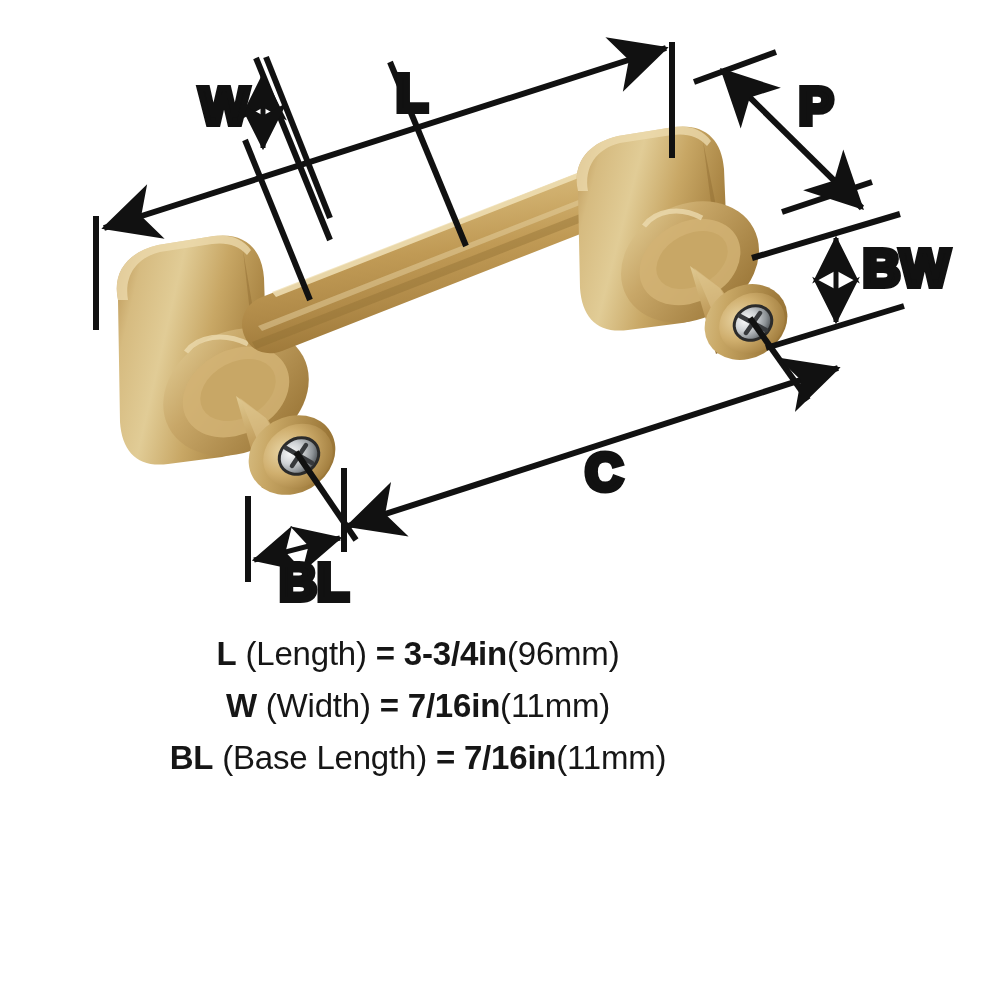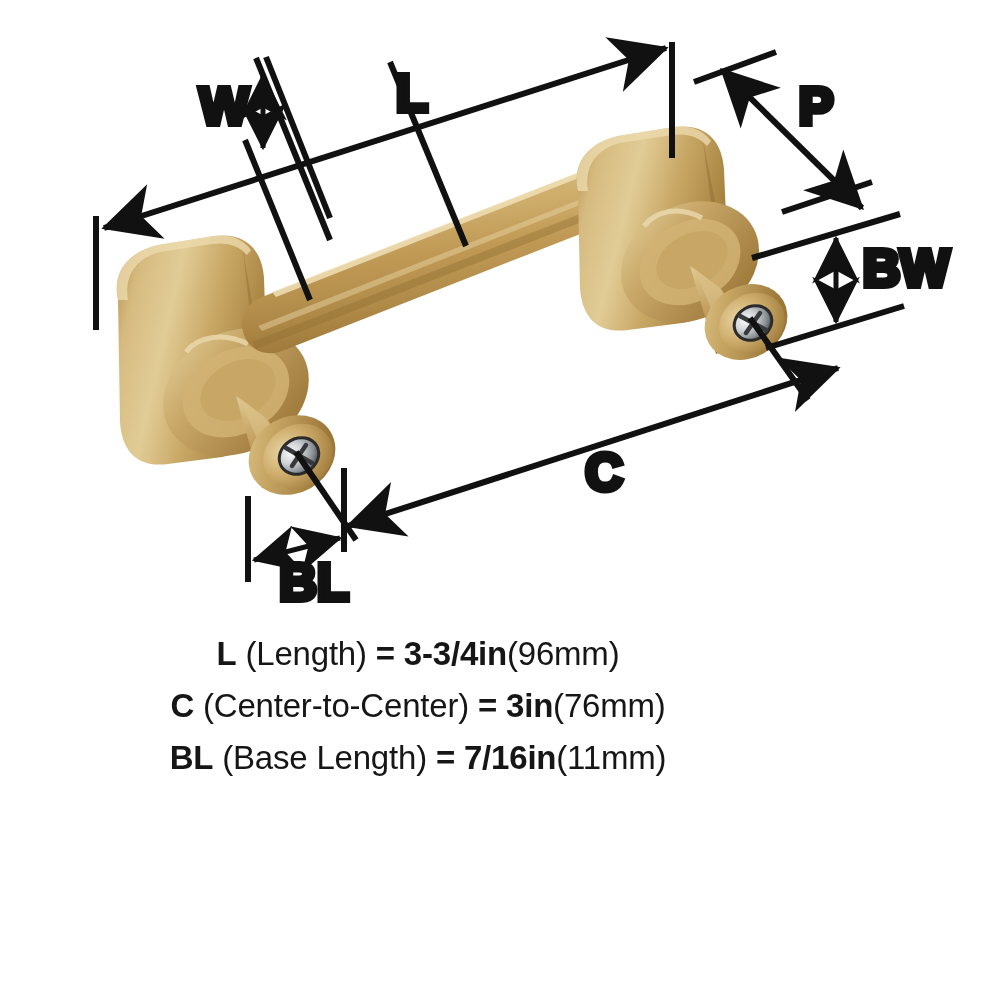--- a/index.html
+++ b/index.html
@@ -288,28 +288,28 @@
 
   <div id="spec-list">
 
     <div class="spec-row">
       <span class="spec-code">L</span>
       <span> </span><span class="spec-name">(Length)</span>
       <span> </span><span class="spec-eq">=</span>
       <span> </span><span class="spec-imperial">3-3/4in</span><span class="spec-metric">(96mm)</span>
     </div>
 
-
-
     <div class="spec-row">
-      <span class="spec-code">C</span>
-      <span> </span><span class="spec-name">(Center-to-Center)</span>
+      <span class="spec-code">W</span>
+      <span> </span><span class="spec-name">(Width)</span>
       <span> </span><span class="spec-eq">=</span>
-      <span> </span><span class="spec-imperial">3in</span><span class="spec-metric">(76mm)</span>
+      <span> </span><span class="spec-imperial">7/16in</span><span class="spec-metric">(11mm)</span>
     </div>
+
+
 
     <div class="spec-row">
       <span class="spec-code">BL</span>
       <span> </span><span class="spec-name">(Base Length)</span>
       <span> </span><span class="spec-eq">=</span>
       <span> </span><span class="spec-imperial">7/16in</span><span class="spec-metric">(11mm)</span>
     </div>
 
 
   </div>

